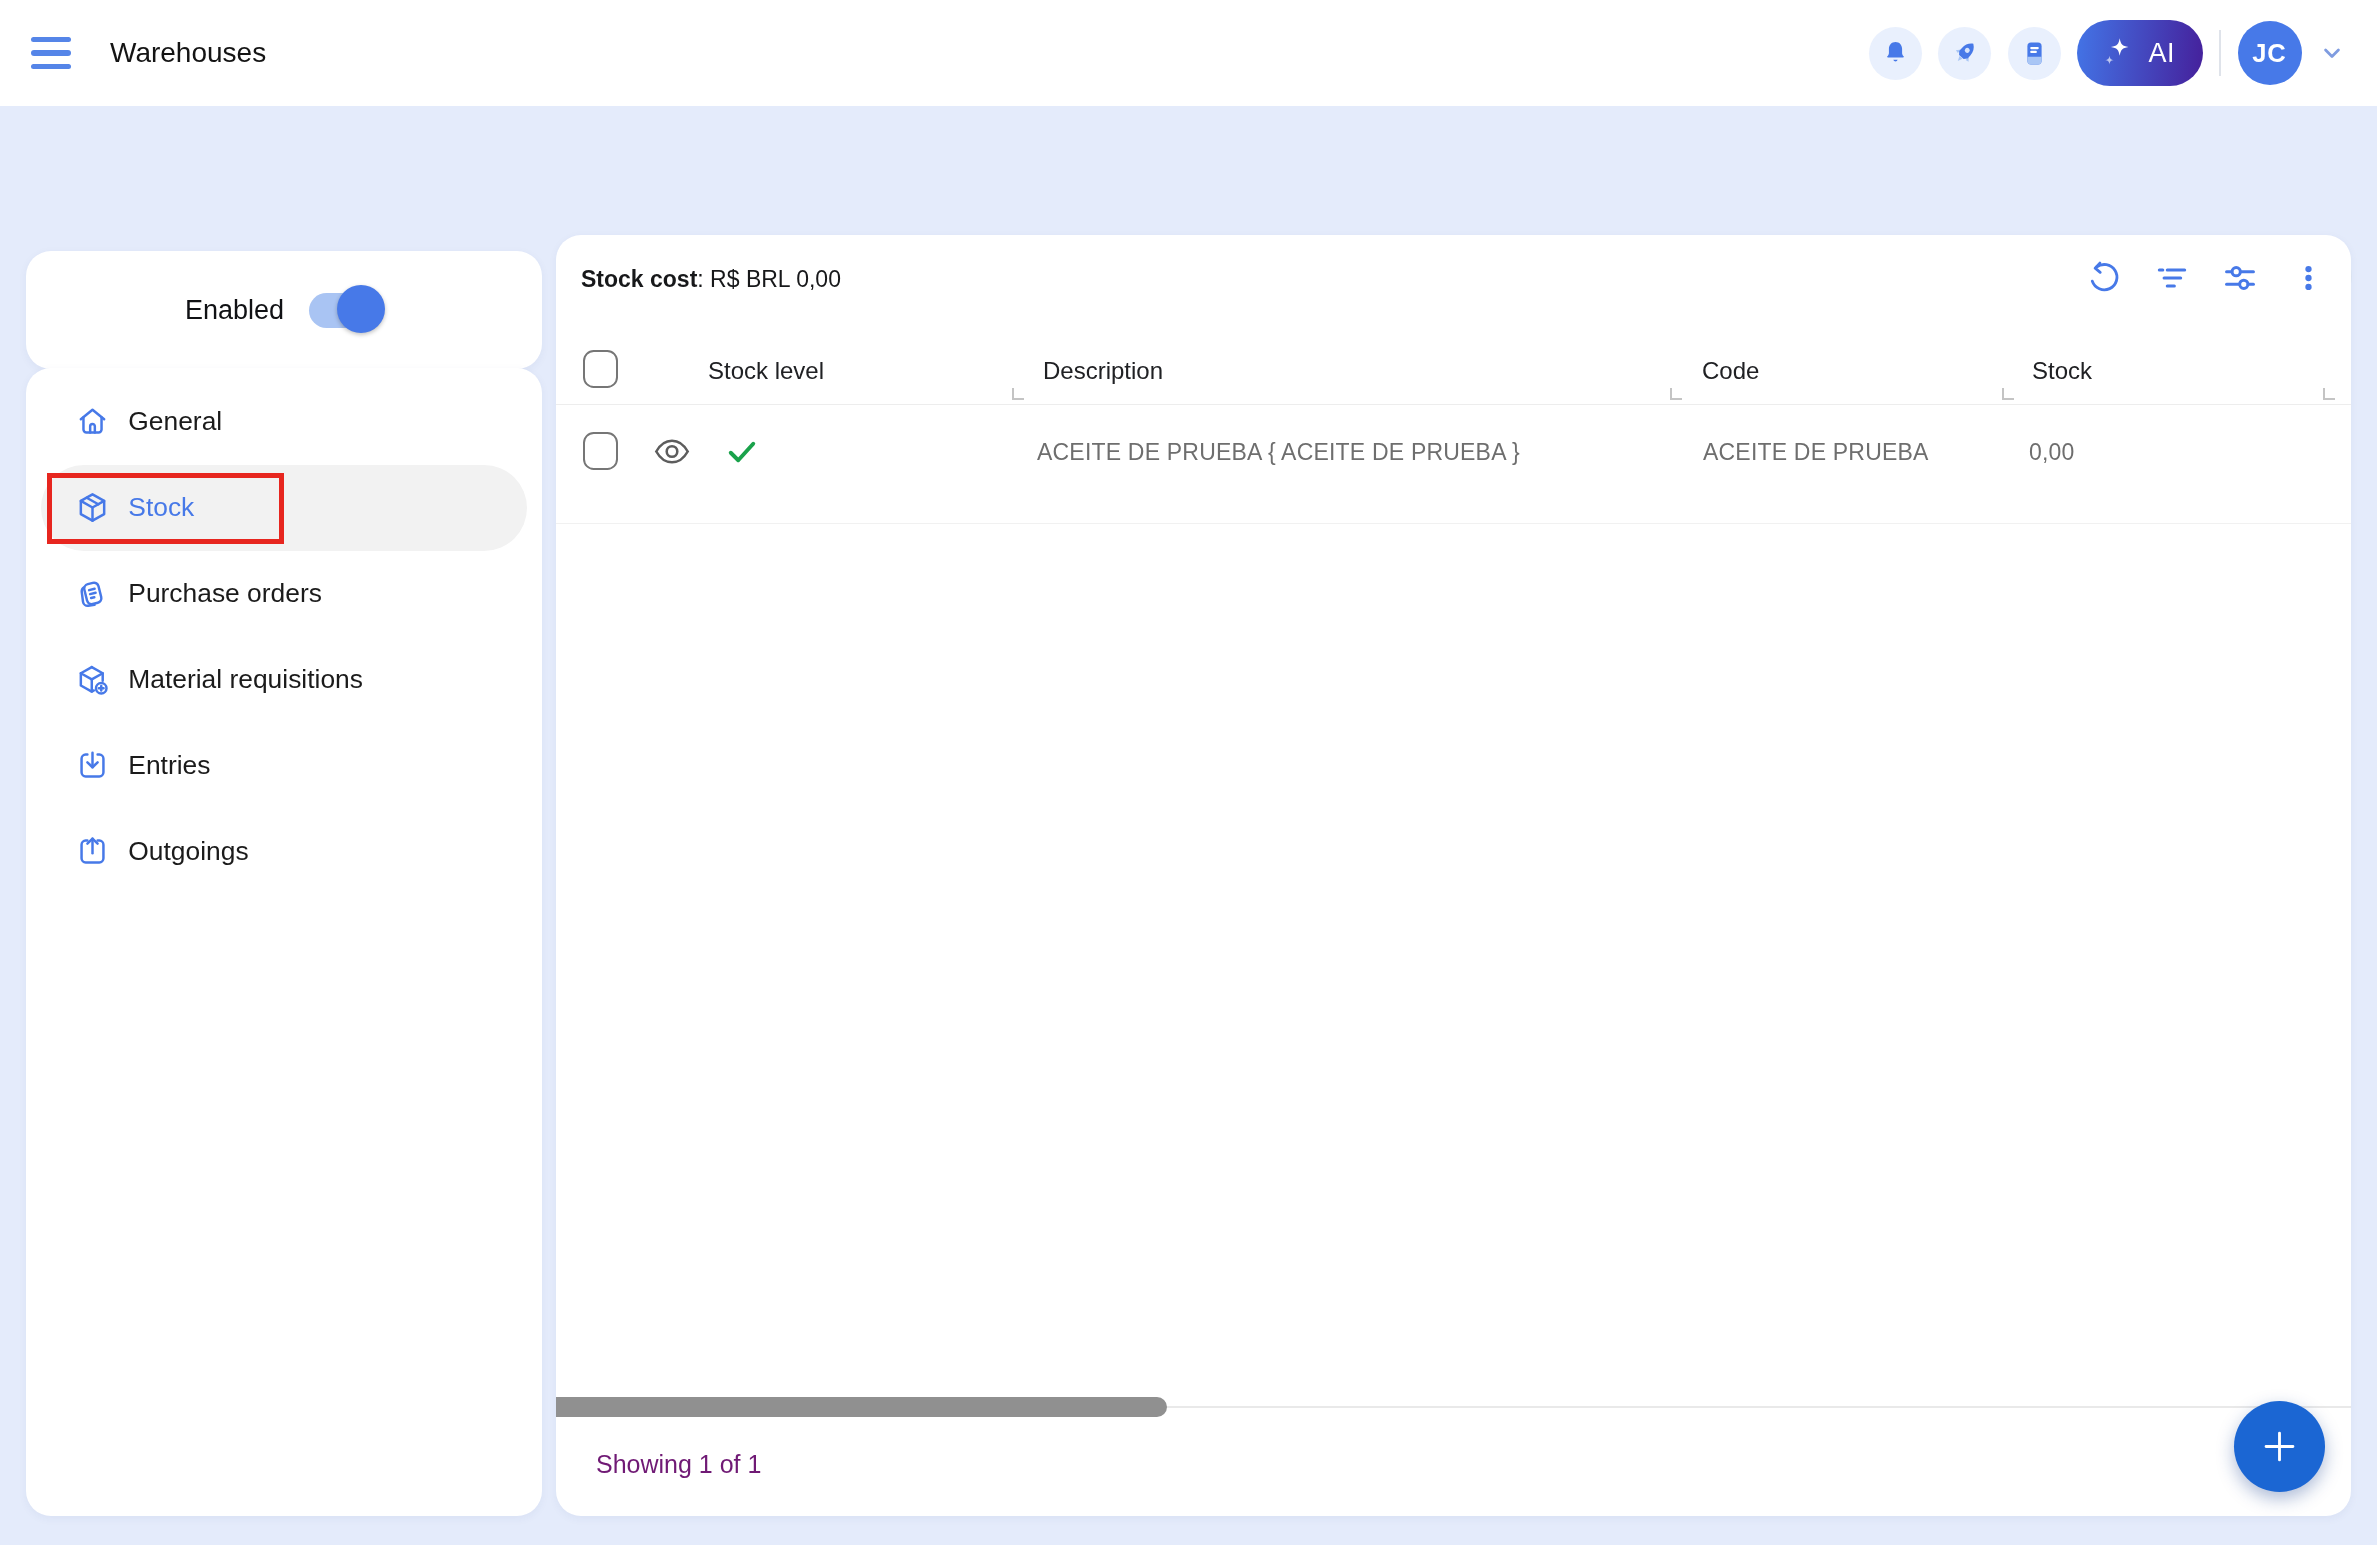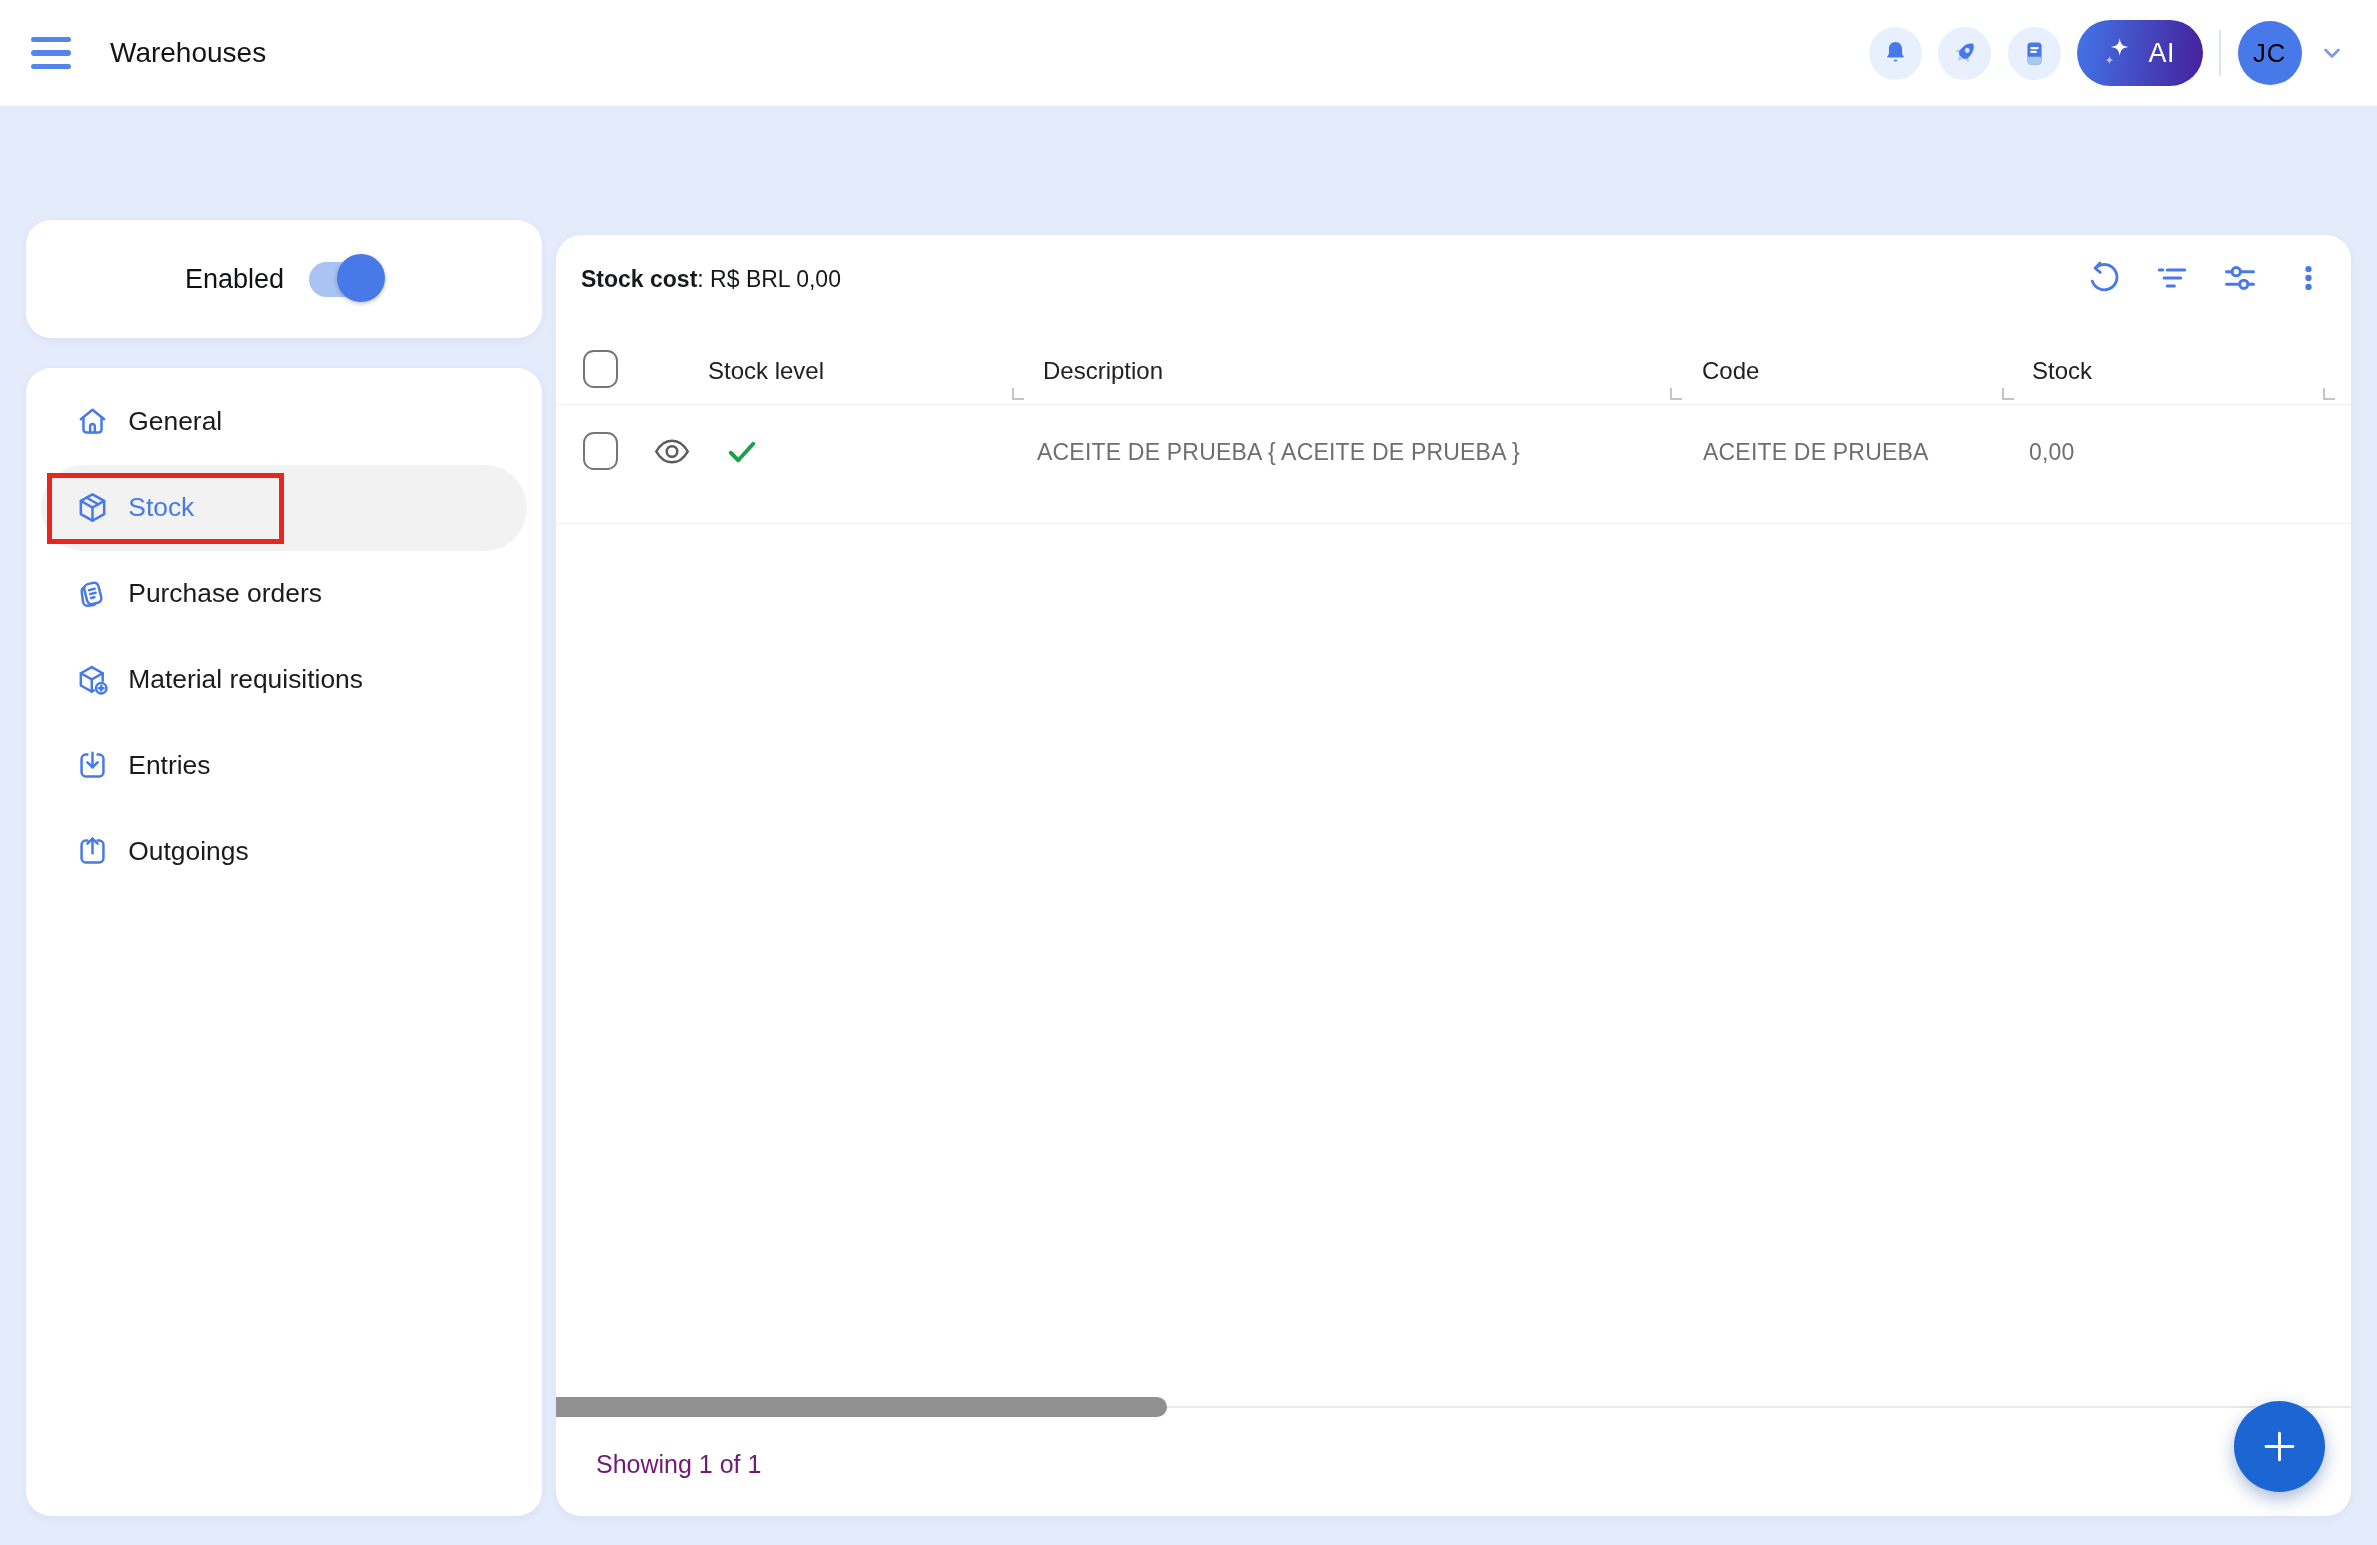--- a/index.html
+++ b/index.html
@@ -18,34 +18,34 @@
   .tb-right { display:flex; align-items:center; gap:16.5px; }
   .icon-circle { width:53px; height:53px; border-radius:50%; background:#e9f0fd; border:none; cursor:pointer;
                  display:flex; align-items:center; justify-content:center; }
   .ai-pill { height:66px; padding:0 28px 0 23px; border-radius:35px; border:none; cursor:pointer;
              background:linear-gradient(95deg,#4374e6 0%,#45209b 100%);
              display:flex; align-items:center; gap:13.2px; }
   .ai-pill .ai-label { color:#ffffff; font-size:27px; font-weight:500; letter-spacing:0.4px; }
   .tb-divider { width:1.7px; height:46px; background:#dfe3ea; }
   .avatar { width:64px; height:64px; border-radius:50%; background:#4779e8; border:none; cursor:pointer;
             display:flex; align-items:center; justify-content:center; }
-  .avatar span { color:#000000; font-size:25.6px; font-weight:400; letter-spacing:0.8px; }
+  .avatar span { color:#ffffff; font-size:25.6px; font-weight:700; letter-spacing:0.8px; }
   .chev-btn { background:none; border:none; cursor:pointer; display:flex; align-items:center; }
 
   
   .page-header { position:absolute; left:0; top:106px; width:2377px; height:130px; }
   .back-btn { position:absolute; left:43px; top:145px; width:51px; height:51px; background:none; border:none; cursor:pointer; }
   .ph-title { position:absolute; left:111px; top:155px; font-size:25.6px; font-weight:500; letter-spacing:0.5px; color:#17181a; }
   .save-btn { position:absolute; right:25px; top:141px; height:59px; padding:0 30px; border-radius:30px;
               background:#dee6f4; border:none; display:flex; align-items:center; gap:13.2px; cursor:default; }
   .save-btn .save-label { font-size:25.6px; color:#98a3b6; }
 
   
   .card { background:#ffffff; border-radius:25px; box-shadow:0 2.5px 8.3px rgba(30,60,120,.05); }
-  .enabled-card { position:absolute; left:25.6px; top:220px; width:516px; height:118px;
+  .enabled-card { position:absolute; left:25.6px; top:251px; width:516px; height:118px;
                   display:flex; align-items:center; justify-content:center; gap:25px; }
   .enabled-label { font-size:27px; color:#101114; }
   .toggle { position:relative; width:73px; height:38px; border:none; background:none; cursor:pointer; }
   .toggle .track { position:absolute; left:0; top:1.7px; width:71px; height:35px; border-radius:18px; background:#a9c4f3; }
   .toggle .thumb { position:absolute; right:-3.3px; top:-5.8px; width:48px; height:48px; border-radius:50%; background:#4779e8;
                    box-shadow:0 1.7px 4.1px rgba(0,0,0,.25); }
 
   .menu-card { position:absolute; left:25.6px; top:368px; width:516px; height:1148px; padding-top:10.7px; }
   .menu-item { position:relative; height:86px; margin:0 14px 0 15.7px; border-radius:43px;
                display:flex; align-items:center; gap:18px; padding-left:34px; cursor:pointer;

